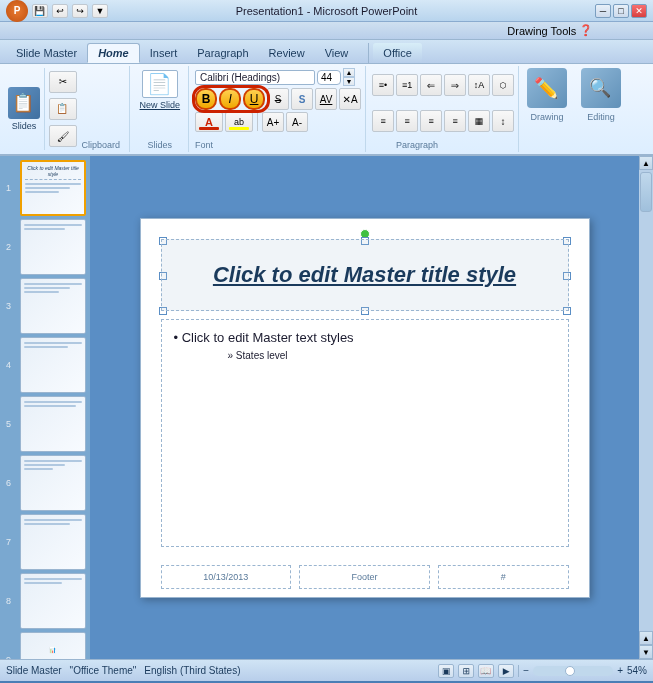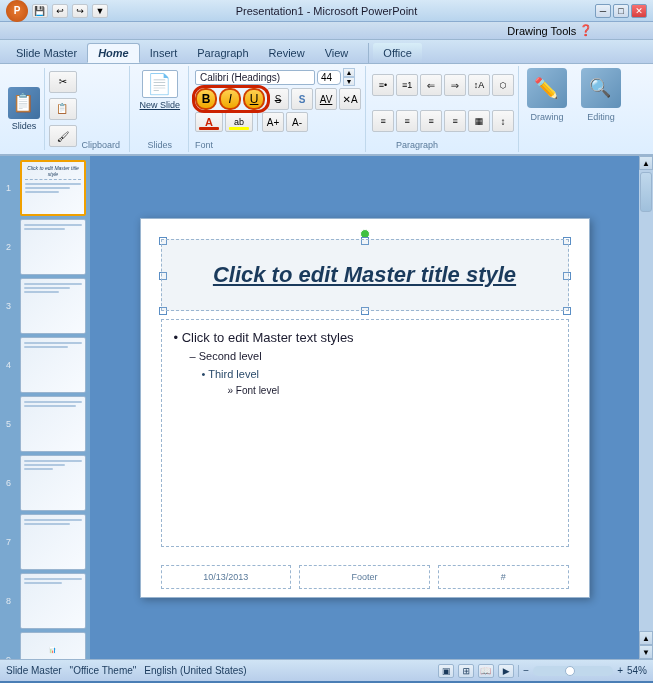--- a/index.html
+++ b/index.html
@@ -706,23 +706,21 @@
       <div style="position:absolute;top:88px;right:18px;width:8px;height:8px;background:white;border:1px solid #5a8ec5;"></div>
       <div style="position:absolute;top:53px;left:18px;width:8px;height:8px;background:white;border:1px solid #5a8ec5;"></div>
       <div style="position:absolute;top:53px;right:18px;width:8px;height:8px;background:white;border:1px solid #5a8ec5;"></div>
 
       <div class="title-textbox" style="background:rgba(180,200,220,0.2);">
         <div class="title-text">Click to edit Master title style</div>
       </div>
 
       <div class="content-textbox">
         <div class="content-line l1">• <span>Click to edit Master text styles</span></div>
-        <div class="content-line l2">– <span>Second level</span></div>
-        <div class="content-line l3">• <span>Third level</span></div>
-        <div class="content-line l5">» <span>Font level</span></div>
+        <div class="content-line l5">» <span>States level</span></div>
       </div>
 
       <div class="footer-area">
         <div class="footer-box">10/13/2013</div>
         <div class="footer-box">Footer</div>
         <div class="footer-box">#</div>
       </div>
     </div>
   </div>
 
@@ -731,21 +729,21 @@
     <div class="scrollbar-thumb"></div>
     <div style="flex:1;"></div>
     <div class="scrollbar-btn">▲</div>
     <div class="scrollbar-btn">▼</div>
   </div>
 </div>
 
 <div class="status-bar">
   <span>Slide Master</span>
   <span>"Office Theme"</span>
-  <span>English (United States)</span>
+  <span>English (Third States)</span>
   <div class="status-right">
     <div class="view-btn">▣</div>
     <div class="view-btn">⊞</div>
     <div class="view-btn">📖</div>
     <div class="view-btn">▶</div>
     <div style="width:1px;height:12px;background:#9ab5d0;"></div>
     <span style="cursor:pointer;">−</span>
     <div class="zoom-bar">
       <div class="zoom-thumb"></div>
     </div>

